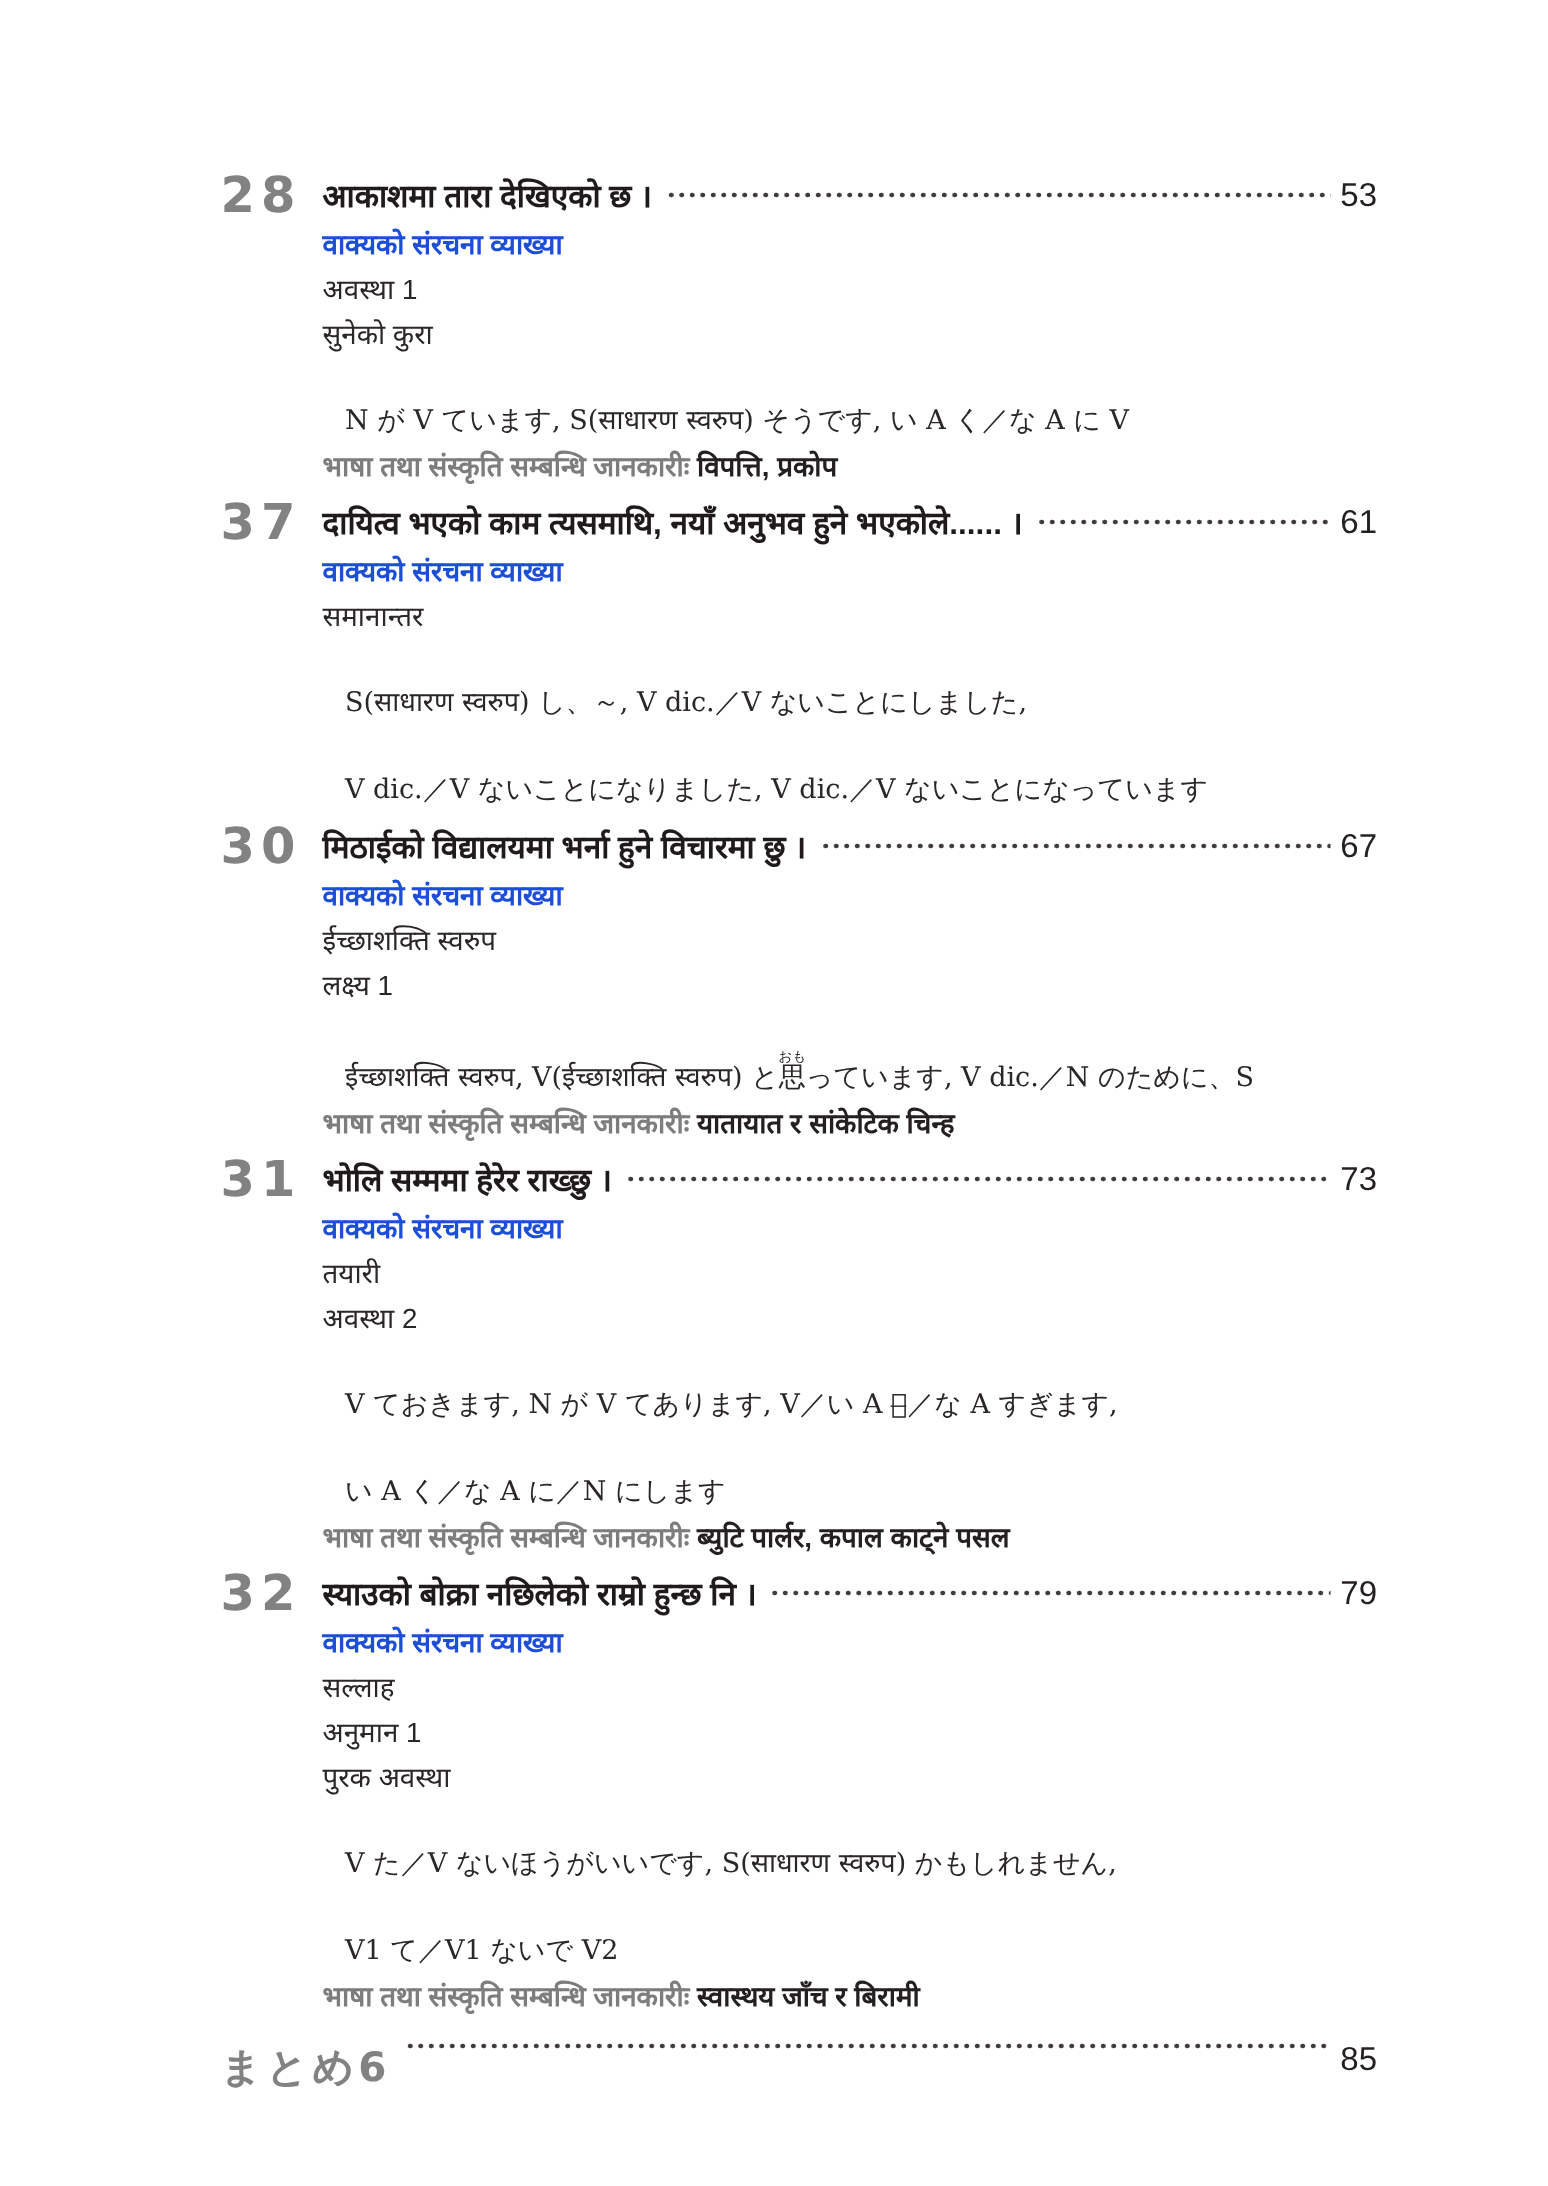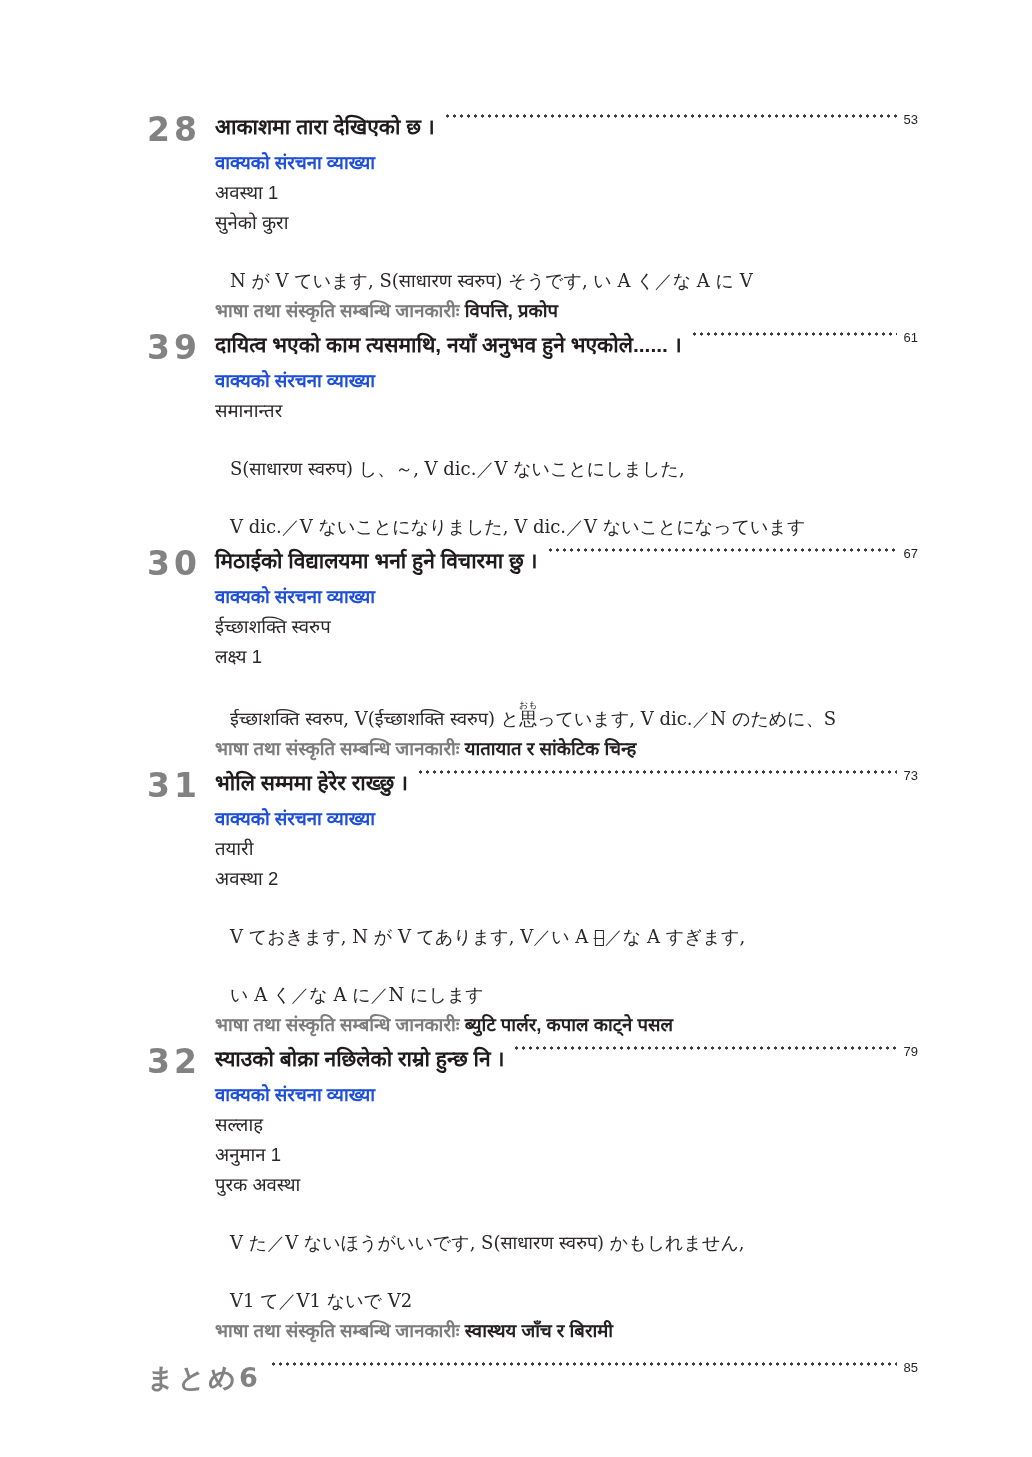--- a/index.html
+++ b/index.html
@@ -19,38 +19,38 @@
   .num {
     flex: 0 0 68px;
     font-family: "DejaVu Sans", sans-serif;
     font-size: 33px;
     font-weight: bold;
     color: #828282;
     letter-spacing: 4px;
     line-height: 36px;
   }
   .content { flex: 1; min-width: 0; }
-  .title-row { display: flex; height: 36px; }
+  .title-row { display: flex; align-items: center; height: 36px; }
   .title {
     font-size: 21px;
     font-weight: bold;
     color: #1f1a1b;
     white-space: nowrap;
     padding-right: 9px;
   }
   .leader {
     flex: 1;
     height: 8px;
     background-image: radial-gradient(circle, #403b3a 1.4px, transparent 1.8px);
     background-size: 7px 8px;
     background-repeat: repeat-x;
     background-position: 0 center;
     margin-right: 7px;
   }
-  .pnum { font-size: 13px; color: #241f20; white-space: nowrap; }
+  .pnum { font-size: 22px; color: #241f20; white-space: nowrap; }
   .line { line-height: 30px; font-size: 18.5px; }
   .line.gray { color: #1d4ed8; font-weight: bold; }
   .line.plain { color: #2b2627; }
   .line.pattern {
     font-family: "DejaVu Serif", "Liberation Serif", serif;
     color: #2b2627;
     padding-left: 15px;
     font-size: 18px;
     margin-top: 28px;
   }
@@ -89,21 +89,21 @@
             <span class="pnum">53</span>
           </div>
           <div class="line gray">वाक्यको संरचना व्याख्या</div>
           <div class="line plain">अवस्था 1</div>
           <div class="line plain">सुनेको कुरा</div>
           <div class="line pattern">N が V ています, S(साधारण स्वरुप) そうです, い A く／な A に V</div>
           <div class="line info"><span class="info-label">भाषा तथा संस्कृति सम्बन्धि जानकारीः</span> <span class="info-value">विपत्ति, प्रकोप</span></div>
         </div>
       </div>
       <div class="entry">
-        <div class="num">39</div>
+        <div class="num">37</div>
         <div class="content">
           <div class="title-row">
             <span class="title">दायित्व भएको काम त्यसमाथि, नयाँ अनुभव हुने भएकोले...... ।</span>
             <span class="leader"></span>
             <span class="pnum">61</span>
           </div>
           <div class="line gray">वाक्यको संरचना व्याख्या</div>
           <div class="line plain">समानान्तर</div>
           <div class="line pattern">S(साधारण स्वरुप) し、～, V dic.／V ないことにしました,</div>
           <div class="line pattern">V dic.／V ないことになりました, V dic.／V ないことになっています</div>

